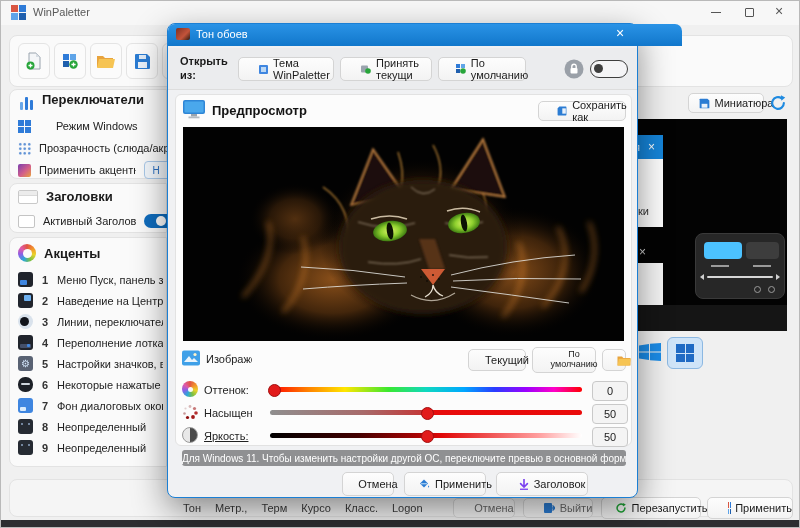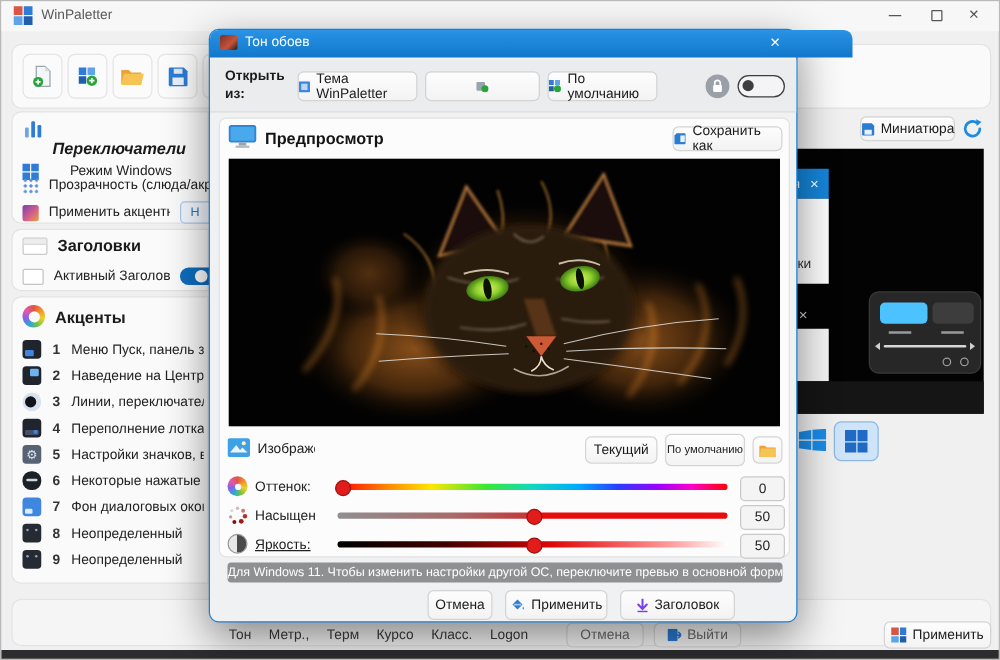--- a/index.html
+++ b/index.html
@@ -2,21 +2,21 @@
 <html><head>
 <meta charset="utf-8">
 <style>
   html,body{margin:0;padding:0;background:#d8d8d8;}
   #screen{position:relative;width:800px;height:528px;background:#f0f0f0;
     font-family:"Liberation Sans",sans-serif;overflow:hidden;border:1px solid #b9b9b9;box-sizing:border-box;}
   .abs{position:absolute;box-sizing:border-box;}
   .txt{white-space:nowrap;overflow:hidden;}
   .btn{display:flex;align-items:center;justify-content:center;gap:5px;
     background:linear-gradient(#fdfdfd,#f3f3f3);border:1px solid #d4d4d4;border-radius:5px;
-    font-size:11px;color:#1b1b1b;cursor:default;}
+    font-size:11px;color:#1b1b1b;cursor:default;padding-left:20px;}
   .tbtn{background:#fbfbfb;border:1px solid #e4e4e4;border-radius:6px;display:flex;align-items:center;justify-content:center;}
   .card{background:#fafafa;border:1px solid #e3e3e3;border-radius:8px;}
   .sechead{font-size:13px;font-weight:bold;color:#1a1a1a;}
   .item{font-size:11px;color:#222;display:flex;align-items:center;gap:8px;}
   .num{font-size:11px;font-weight:bold;color:#333;width:8px;text-align:center;}
   .aicon{width:15px;height:15px;border-radius:3px;background:#20242c;position:relative;flex:none;}
   .aicon .chip{position:absolute;background:#3f86e0;border-radius:1px;}
   .track{height:5px;border-radius:3px;position:absolute;}
   .thumb{position:absolute;width:11px;height:11px;border-radius:50%;background:#e21b1b;border:1px solid #a30f0f;top:-3px;}
   .valbox{position:absolute;width:34px;height:18px;background:#f4f4f4;border:1px solid #c9c9c9;border-radius:4px;
@@ -98,22 +98,22 @@
       </span>
     </div>
   </div>
 
   <div class="abs card" style="left:8px;top:88px;width:158px;height:90px;border-radius:8px 0 0 8px;">
     <div class="abs" style="left:10px;top:6px;display:flex;align-items:flex-end;gap:2px;height:14px;">
       <div style="width:3px;height:8px;background:#6aa7e8;border-radius:1px;"></div>
       <div style="width:3px;height:13px;background:#2f7bd8;border-radius:1px;"></div>
       <div style="width:3px;height:10px;background:#2f7bd8;border-radius:1px;"></div>
     </div>
-    <div class="abs sechead txt" style="left:32px;top:21px;width:120px;font-style:italic;">Переключатели</div>
-    <div class="abs item" style="left:8px;top:37px;width:124px;height:20px;gap:25px;">
+    <div class="abs sechead txt" style="left:32px;top:2px;width:120px;">Переключатели</div>
+    <div class="abs item" style="left:8px;top:26px;width:124px;height:20px;gap:25px;">
       <span class="winlogo" style="width:13px;height:13px;flex:none;">
           <i></i>
           <i></i>
           <i></i>
           <i></i>
         </span>
       <span class="txt">Режим Windows</span>
     </div>
     <div class="abs item" style="left:8px;top:48px;width:150px;height:20px;">
       <span class="dots" style="width:13px;height:13px;flex:none;border-radius:2px;"></span>
@@ -282,20 +282,29 @@
   </div>
   <div class="abs btn" style="left:522px;top:497px;width:70px;height:20px;border-color:#dadada;color:#6b6b6b;">
     <span>
         <svg width="11" height="10" viewBox="0 0 11 10">
           <rect width="8" height="10" rx="1" fill="#2b7cd3"></rect>
           <path d="M5 5h6M8.5 2.5 11 5 8.5 7.5" stroke="#2b7cd3" stroke-width="1.4" fill="none"></path>
         </svg>
       </span>
     <span>Выйти</span>
   </div>
+  <div class="abs btn" style="left:600px;top:496px;width:100px;height:22px;">
+    <span>
+      <svg width="12" height="12" viewBox="0 0 16 16">
+          <path d="M13.2 8a5.2 5.2 0 1 1-2-4.1" stroke="#1fa336" stroke-width="2" fill="none" stroke-linecap="round"></path>
+          <path d="M10.6 1.2 L14.4 3.2 L11 6 Z" fill="#1fa336"></path>
+        </svg>
+    </span>
+    <span>Перезапустить</span>
+  </div>
   <div class="abs btn" style="left:706px;top:496px;width:86px;height:22px;">
     <span class="winlogo" style="width:12px;height:12px;">
         <i style="background:#d95642;"></i>
         <i style="background:#2f7bd8;"></i>
         <i style="background:#5fa4e8;"></i>
         <i style="background:#1f5fae;"></i>
       </span>
     <span>Применить</span>
   </div>
   <div class="abs" style="left:0;top:519px;width:800px;height:9px;background:#2d2d30;"></div>
@@ -319,20 +328,21 @@
           </span>
         <span>Тема WinPaletter</span>
       </div>
       <div class="abs btn" style="left:172px;top:9px;width:92px;height:24px;">
         <span>
             <svg width="10" height="10" viewBox="0 0 10 10">
               <rect width="7" height="7" x="0" y="1.5" rx="1" fill="#9aa4ae"></rect>
               <circle cx="7" cy="7" r="2.8" fill="#27a53a"></circle>
             </svg>
           </span>
+        <span>Принять текущи</span>
       </div>
       <div class="abs btn" style="left:270px;top:9px;width:88px;height:24px;">
         <span>
             <svg width="10" height="10" viewBox="0 0 10 10">
               <rect width="4" height="4" fill="#2f7bd8"></rect>
               <rect x="5" width="4" height="4" fill="#5fa4e8"></rect>
               <rect y="5" width="4" height="4" fill="#1f5fae"></rect>
               <circle cx="7" cy="7" r="2.8" fill="#27a53a"></circle>
             </svg>
           </span>

